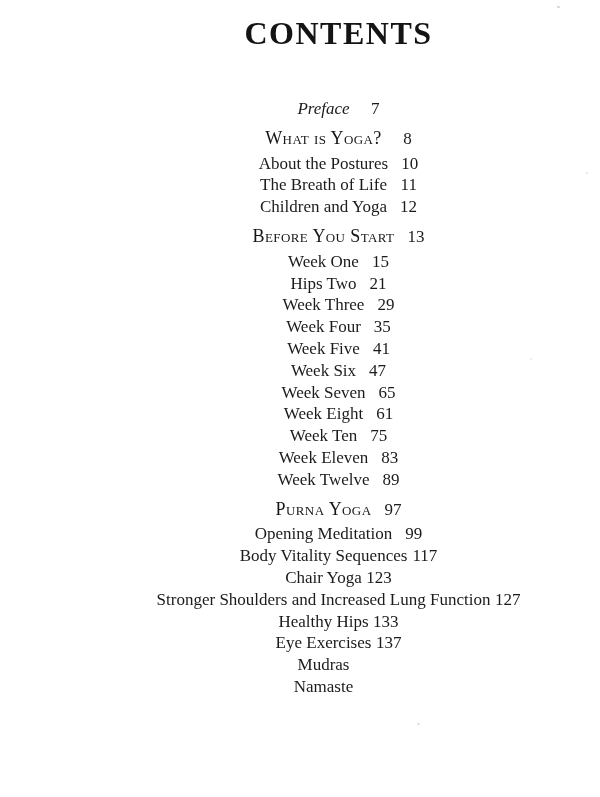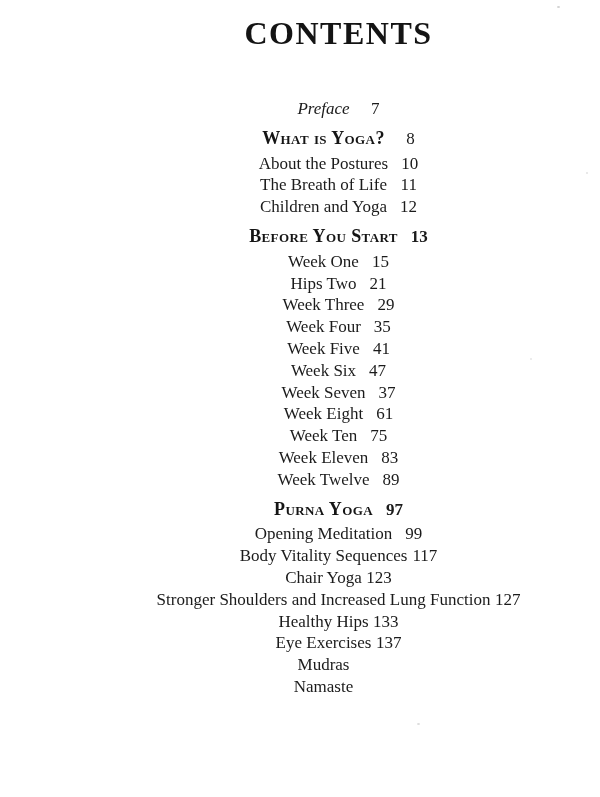--- a/index.html
+++ b/index.html
@@ -41,33 +41,33 @@
     white-space: nowrap;
   }
   .row.preface .label {
     font-style: italic;
   }
   .row.heading {
     margin-top: 8px;
     margin-bottom: 3px;
   }
   .row.heading .label {
-    font-weight: 700;
+    font-weight: 400;
     font-variant: small-caps;
     font-size: 18px;
     letter-spacing: 0.4px;
     color: #151515;
   }
   .page-num {
     font-size: 17px;
     text-align: right;
     min-width: 30px;
   }
   .page-num.bold {
-    font-weight: 700;
+    font-weight: 400;
   }
   
   .speck {
     position: absolute;
     border-radius: 50%;
     background: #9a9a9a;
     opacity: 0.45;
   }
   .speck.s1 { left: 533px; top: 6px;  width: 3px; height: 2px; }
   .speck.s2 { left: 562px; top: 172px; width: 2px; height: 2px; opacity: 0.3; }
@@ -124,21 +124,21 @@
       <div class="row normal">
         <span class="label">Week Five</span>
         <span class="page-num">41</span>
       </div>
       <div class="row normal">
         <span class="label">Week Six</span>
         <span class="page-num">47</span>
       </div>
       <div class="row normal">
         <span class="label">Week Seven</span>
-        <span class="page-num">37</span>
+        <span class="page-num">65</span>
       </div>
       <div class="row normal">
         <span class="label">Week Eight</span>
         <span class="page-num">61</span>
       </div>
       <div class="row normal">
         <span class="label">Week Ten</span>
         <span class="page-num">75</span>
       </div>
       <div class="row normal">

